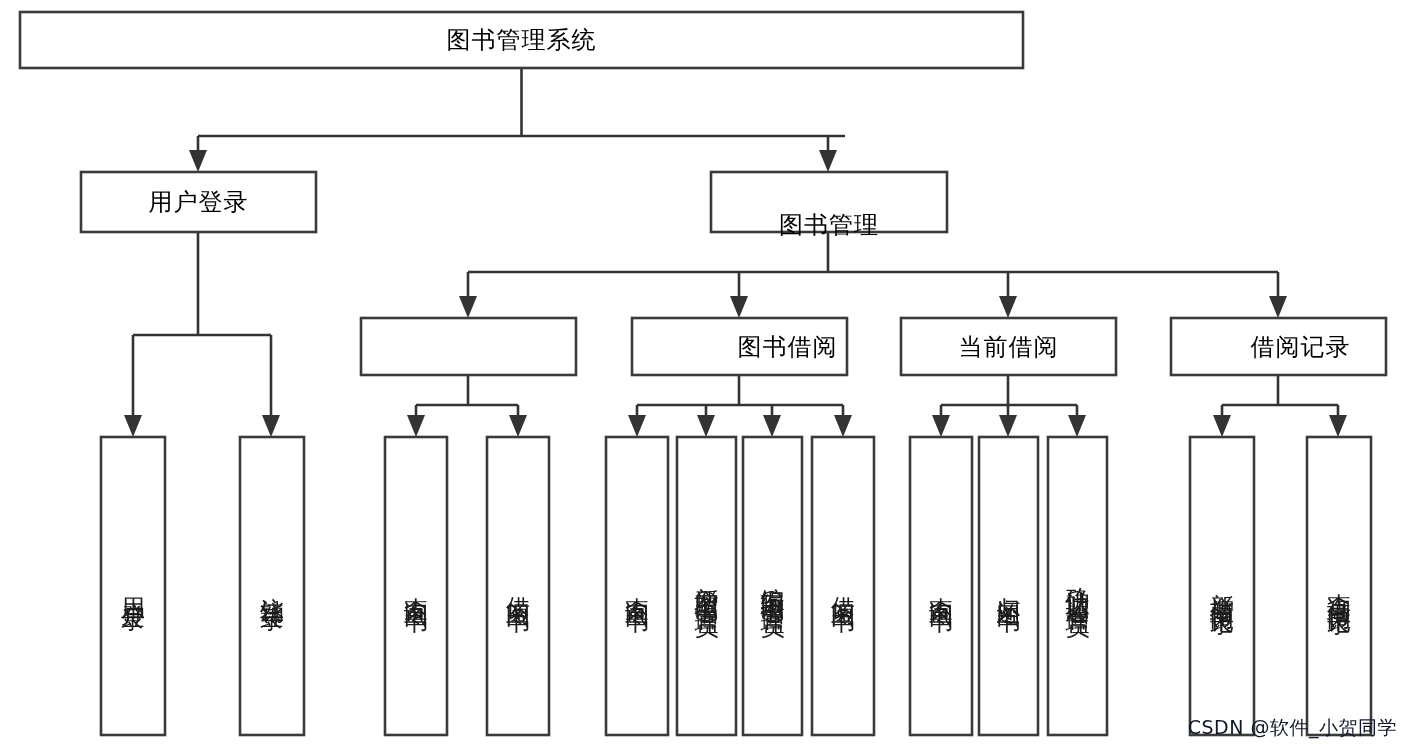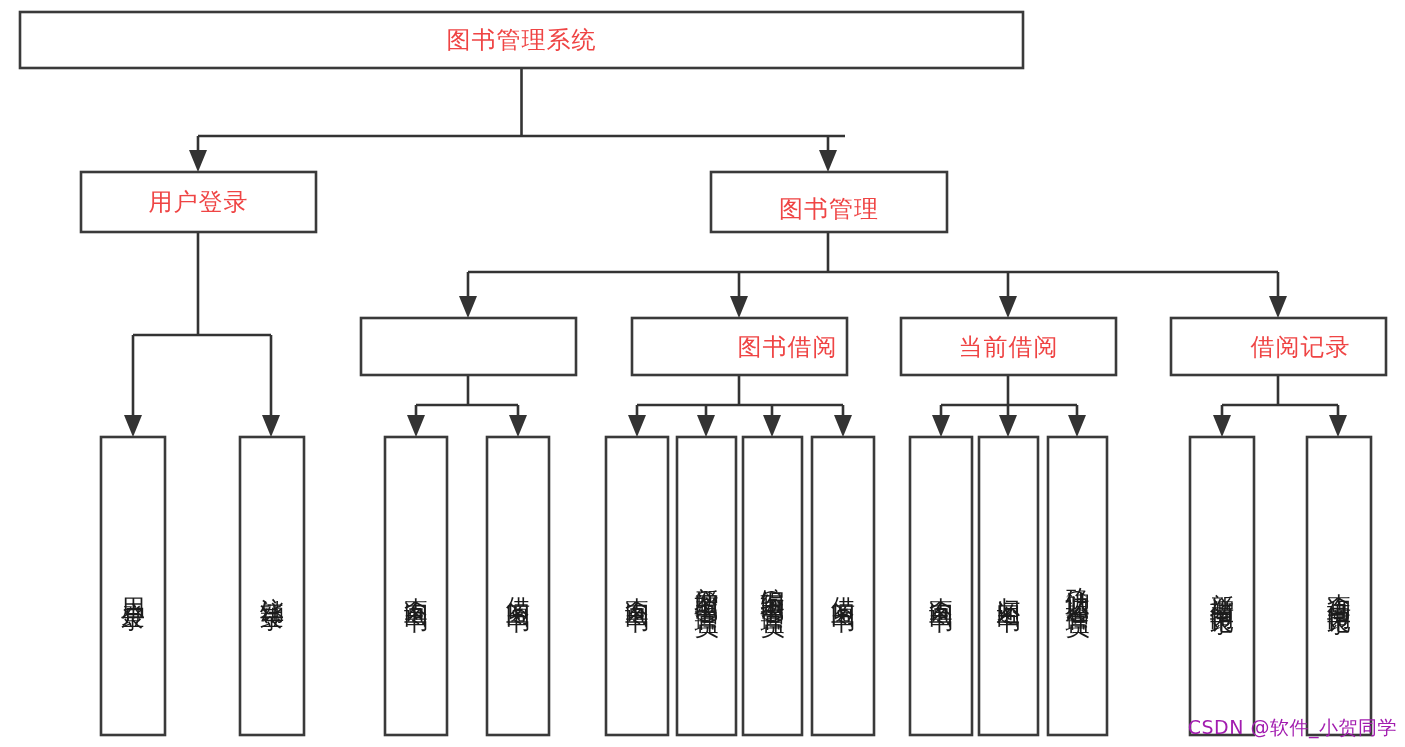--- a/index.html
+++ b/index.html
@@ -64,31 +64,31 @@
   .htext-wrap {
     position: absolute;
     display: flex;
     align-items: center;
     justify-content: center;
     pointer-events: none;
   }
   .htext {
     font-family: "DejaVu Sans", "Liberation Sans", sans-serif;
     font-size: 24px;
-    color: #ef4444;
+    color: #000000;
     white-space: nowrap;
     letter-spacing: 1px;
   }
   #watermark {
     position: absolute;
     right: 8px;
     bottom: 6px;
     font-family: "DejaVu Sans", "Liberation Sans", sans-serif;
     font-size: 19px;
-    color: #a21caf;
+    color: #0f172a;
     letter-spacing: 0.5px;
     white-space: nowrap;
     pointer-events: none;
   }
 </style>
 </head>
 <body>
 
 <div id="diagram-root">
 
@@ -200,21 +200,21 @@
     <rect class="node-box" x="1307" y="437" width="64" height="298"></rect>
   </svg>
 
   <div class="htext-wrap" style="left:20px; top:12px; width:1003px; height:56px;">
     <span class="htext">图书管理系统</span>
   </div>
 
   <div class="htext-wrap" style="left:81px; top:172px; width:235px; height:60px;">
     <span class="htext">用户登录</span>
   </div>
-  <div class="htext-wrap" style="left:711px; top:172px; width:236px; height:74px;">
+  <div class="htext-wrap" style="left:711px; top:188px; width:236px; height:74px;">
     <span class="htext">图书管理</span>
   </div>
 
   <div class="htext-wrap" style="left:632px; top:318px; width:215px; height:57px;padding-left:48px;">
     <span class="htext">图书借阅</span>
   </div>
   <div class="htext-wrap" style="left:901px; top:318px; width:215px; height:57px;">
     <span class="htext">当前借阅</span>
   </div>
   <div class="htext-wrap" style="left:1171px; top:318px; width:259px; height:57px;">

